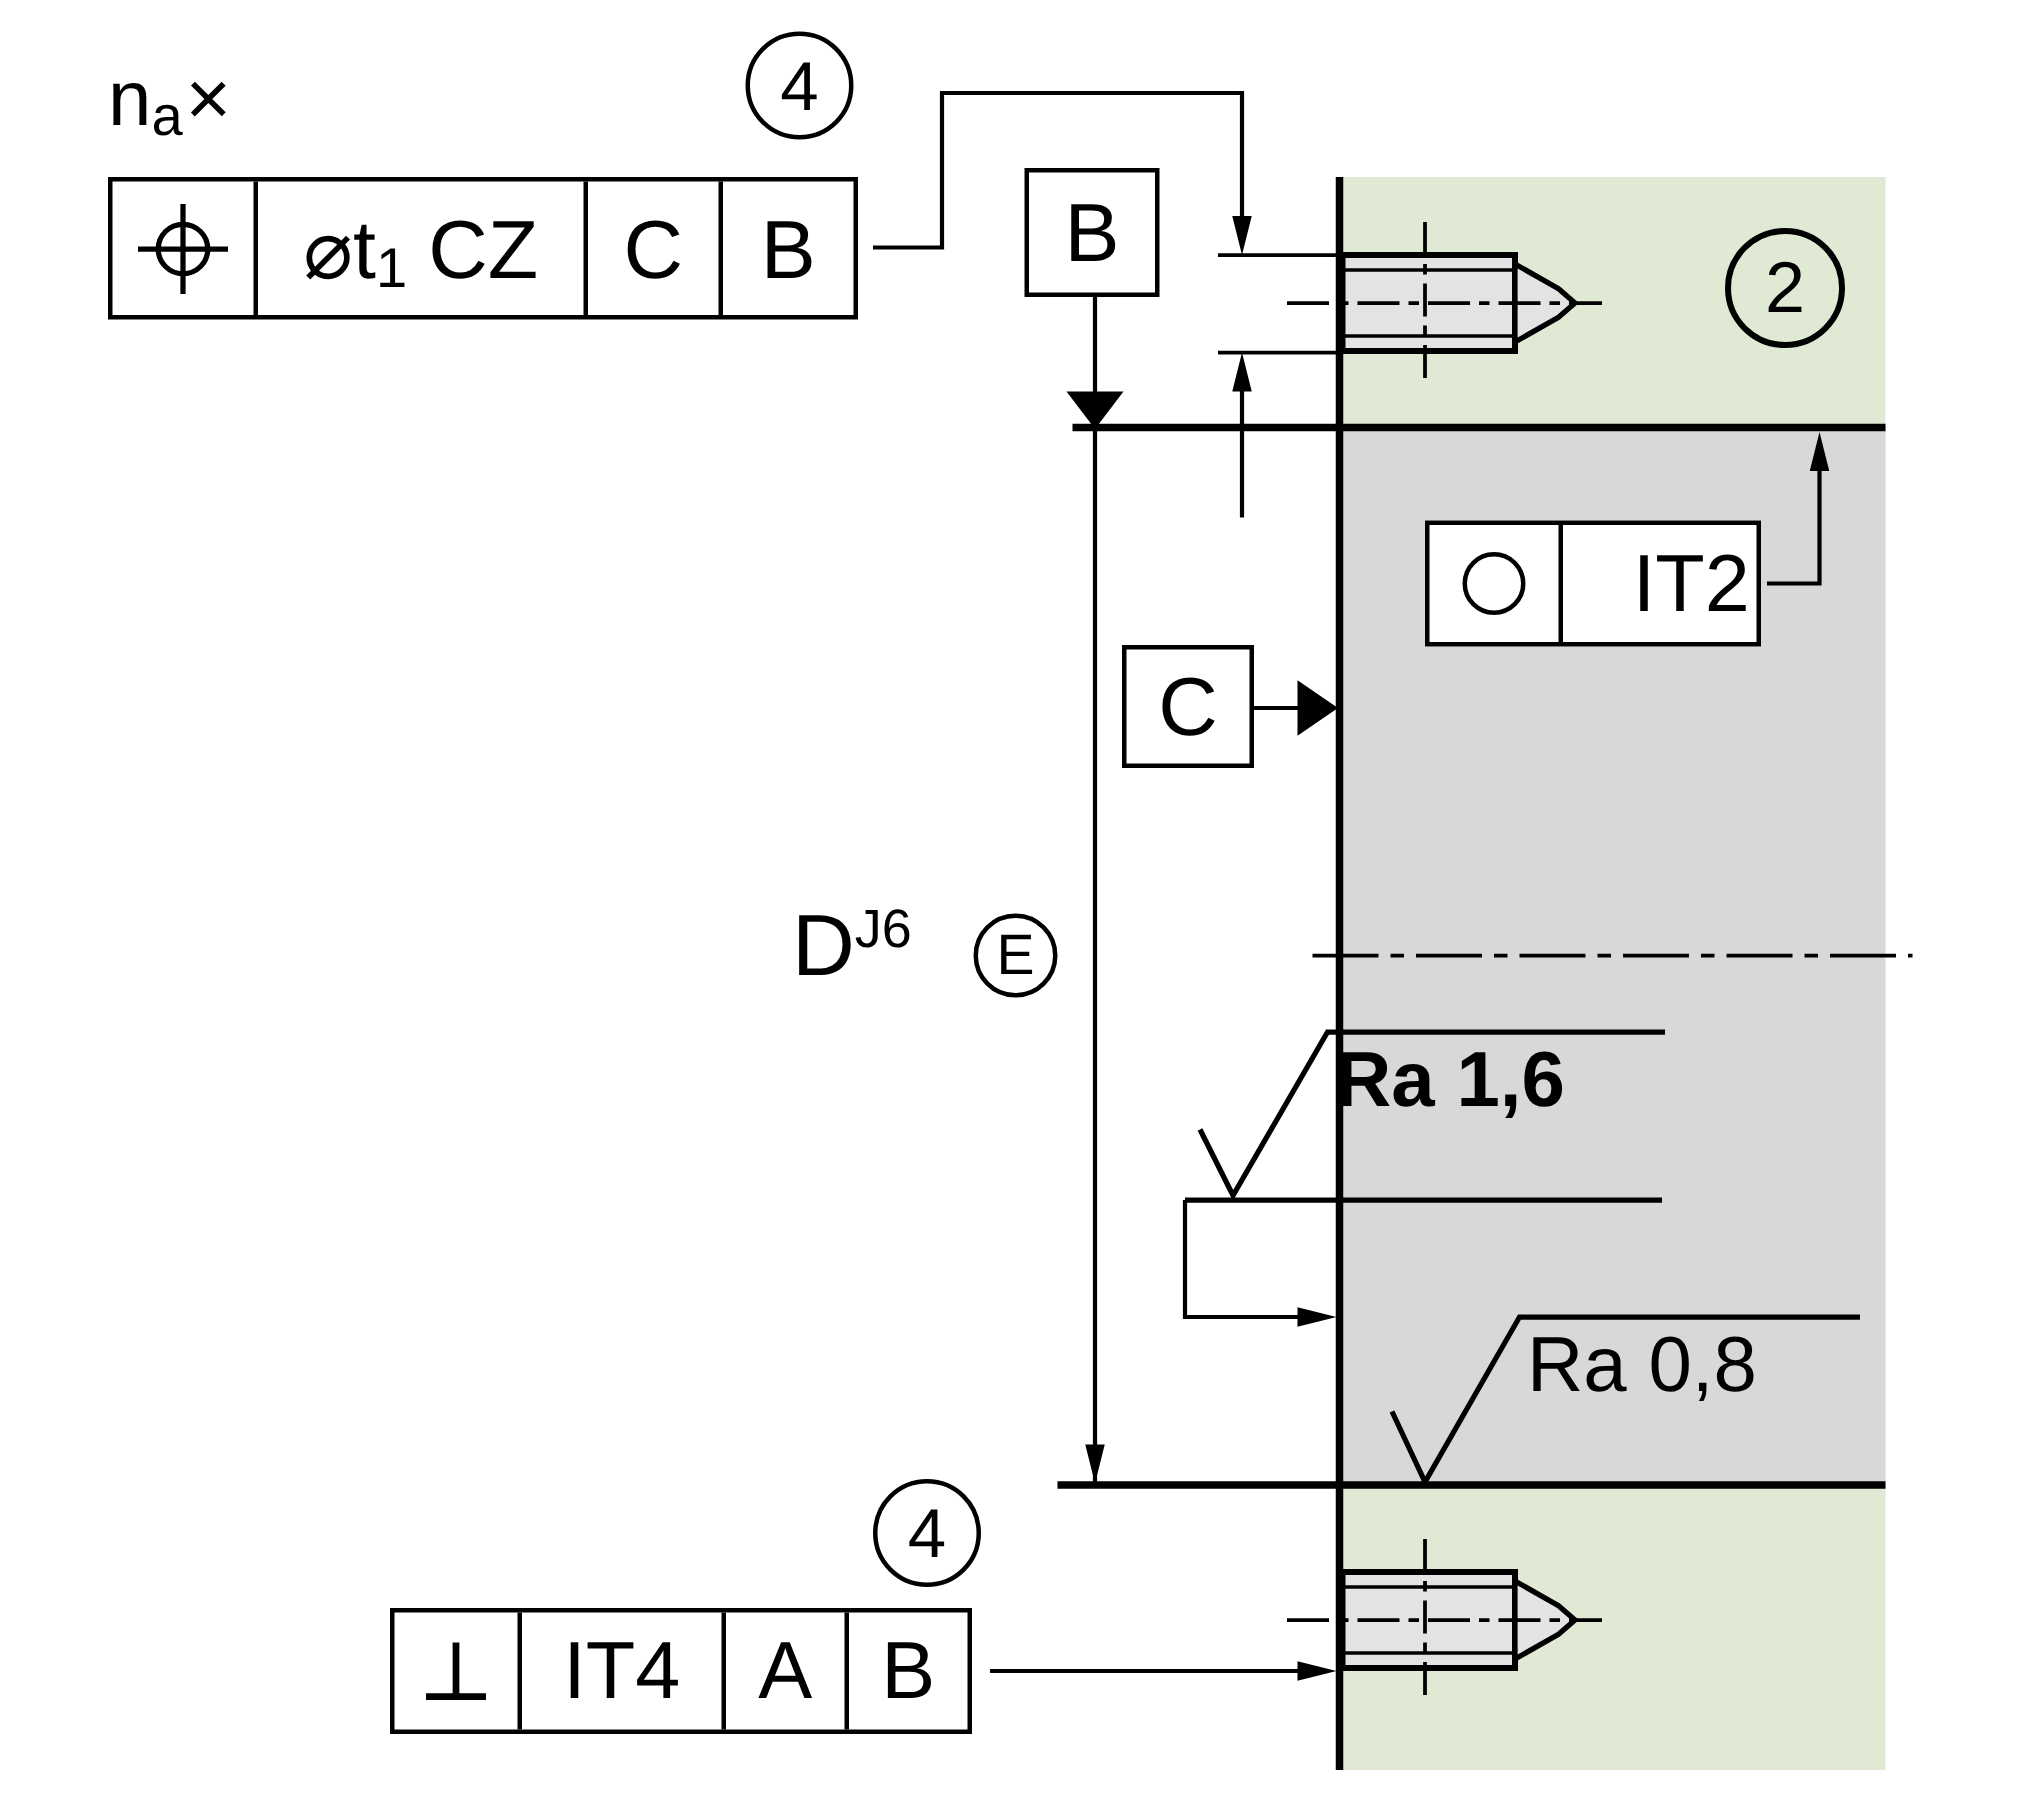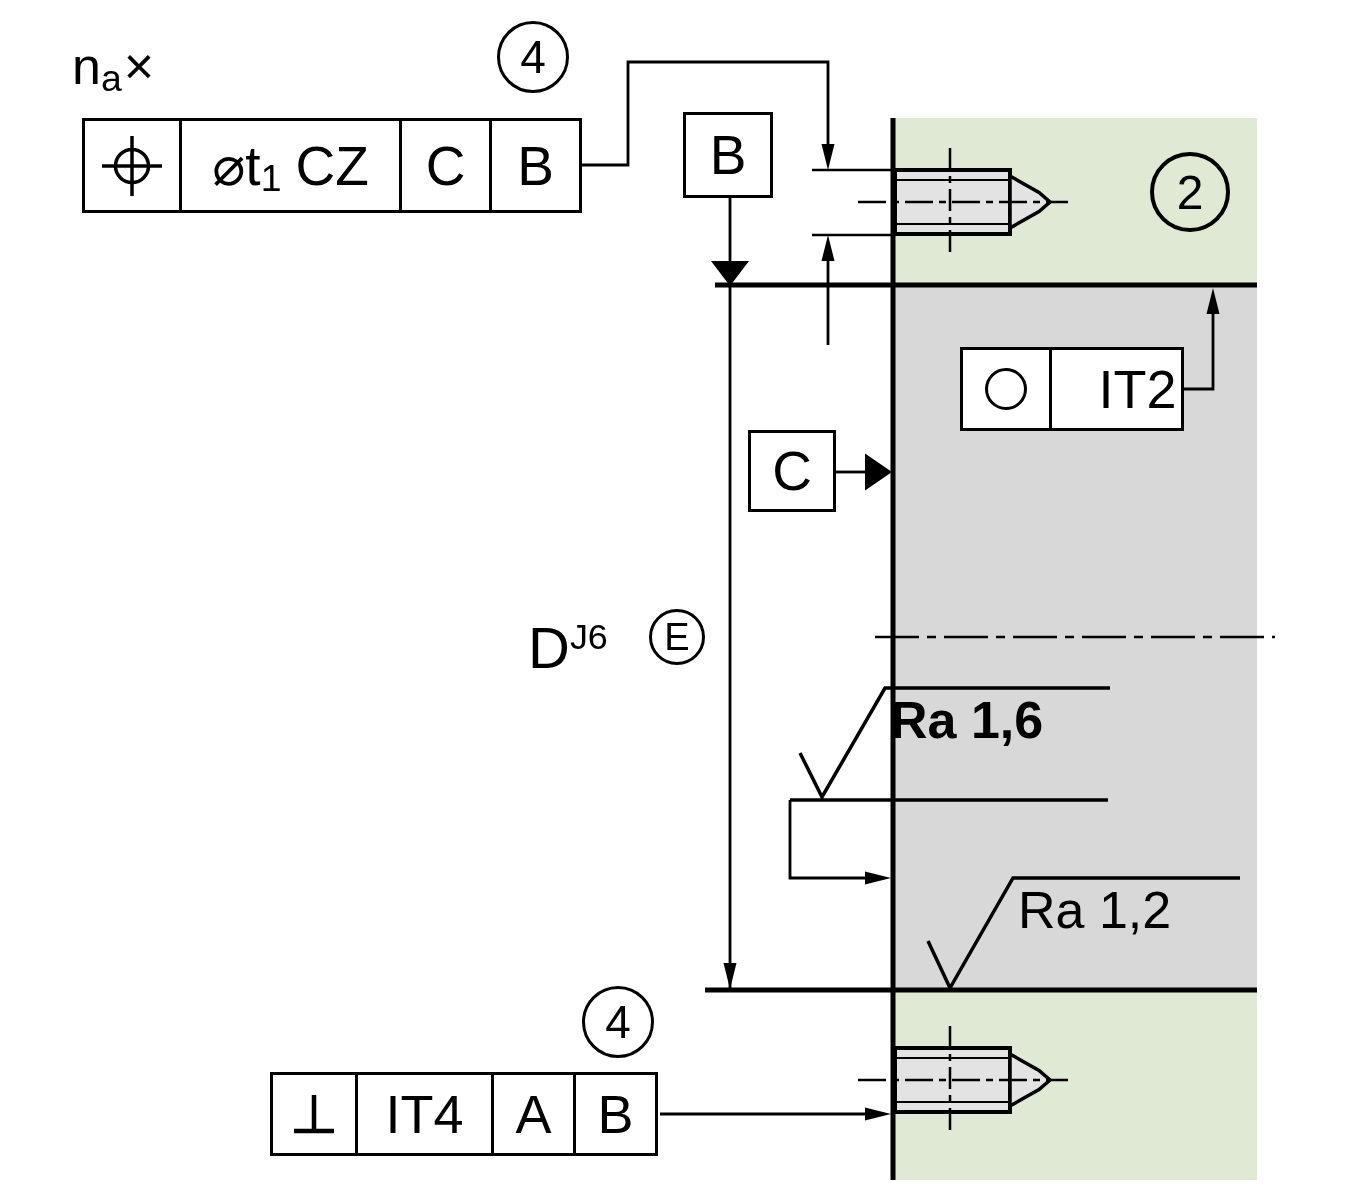--- a/index.html
+++ b/index.html
@@ -3,21 +3,21 @@
 <meta charset="utf-8">
 <style>
   html,body{margin:0;padding:0;background:#fff;}
   #canvas{
     position:relative;width:1350px;height:1180px;background:#fff;overflow:hidden;
     font-family:"Liberation Sans","DejaVu Sans",sans-serif;color:#000;
   }
   .abs{position:absolute;}
   svg{display:block;}
   
-  .fcf{display:flex;align-items:stretch;border:3.5px solid #000;background:#fff;box-sizing:border-box;margin-left:10px;}
+  .fcf{display:flex;align-items:stretch;border:3.5px solid #000;background:#fff;box-sizing:border-box;}
   .fcf .cell{display:flex;align-items:center;justify-content:center;border-left:3.5px solid #000;box-sizing:border-box;}
   .fcf .cell:first-child{border-left:none;}
   .dbox{border:3.5px solid #000;background:#fff;display:flex;align-items:center;justify-content:center;box-sizing:border-box;}
   .badge{border:3.5px solid #000;border-radius:50%;display:flex;align-items:center;justify-content:center;background:transparent;box-sizing:border-box;}
   .ring{border:3.5px solid #000;border-radius:50%;box-sizing:border-box;}
   sub.t1{font-size:0.68em;position:relative;top:0.18em;vertical-align:baseline;}
   sup.j6{font-size:0.62em;position:relative;top:-0.52em;vertical-align:baseline;}
   .cz{margin-left:14px;}
   .count sub{font-size:0.72em;position:relative;top:0.18em;vertical-align:baseline;}
   .count .times{margin-left:2px;}
@@ -136,29 +136,29 @@
     </div>
     <div class="cell" style="width:132px;padding-left:42px;">
       <span>IT2</span>
     </div>
   </div>
 
   <div class="abs dbox" style="left:748px;top:430px;width:88px;height:82px;font-size:55px;">
     <span>C</span>
   </div>
 
-  <div class="abs" style="left:528px;top:616px;font-size:58px;line-height:1.1;">
+  <div class="abs" style="left:528px;top:599px;font-size:58px;line-height:1.1;">
     <span>D</span><sup class="j6">J6</sup>
   </div>
   <div class="abs badge" style="left:649px;top:609px;width:56px;height:56px;font-size:38px;border-width:3.5px;background:#fff;">
     <span>E</span>
   </div>
 
   <div class="abs" style="left:890px;top:694px;font-size:52px;line-height:1;font-weight:bold;">Ra 1,6</div>
-  <div class="abs" style="left:1018px;top:884px;font-size:52px;line-height:1;">Ra 1,2</div>
+  <div class="abs" style="left:1018px;top:884px;font-size:52px;line-height:1;">Ra 0,8</div>
 
   <div class="abs badge" style="left:582px;top:986px;width:72px;height:72px;font-size:46px;background:#fff;">
     <span>4</span>
   </div>
 
   <div class="abs fcf" style="left:260px;top:1072px;height:84px;font-size:54px;justify-content:space-between;">
     <div class="cell" style="width:82px;">
       <svg width="48" height="48" viewBox="0 0 48 48">
         <line x1="24" y1="5" x2="24" y2="41" stroke="#000" stroke-width="4.5"></line>
         <line x1="4" y1="41" x2="44" y2="41" stroke="#000" stroke-width="4.5"></line>

